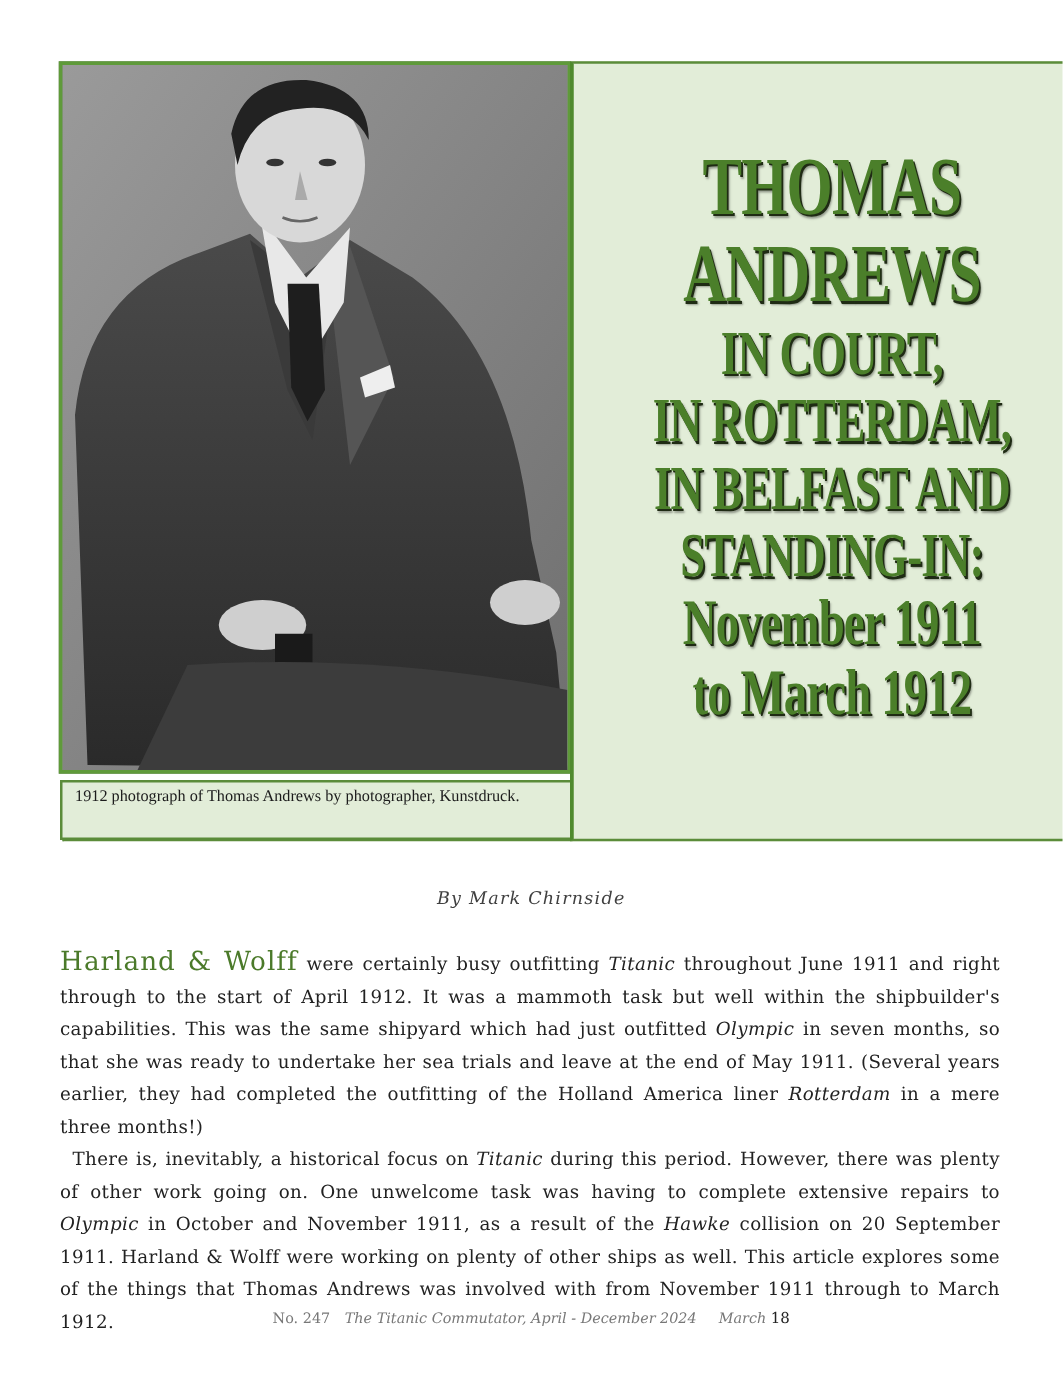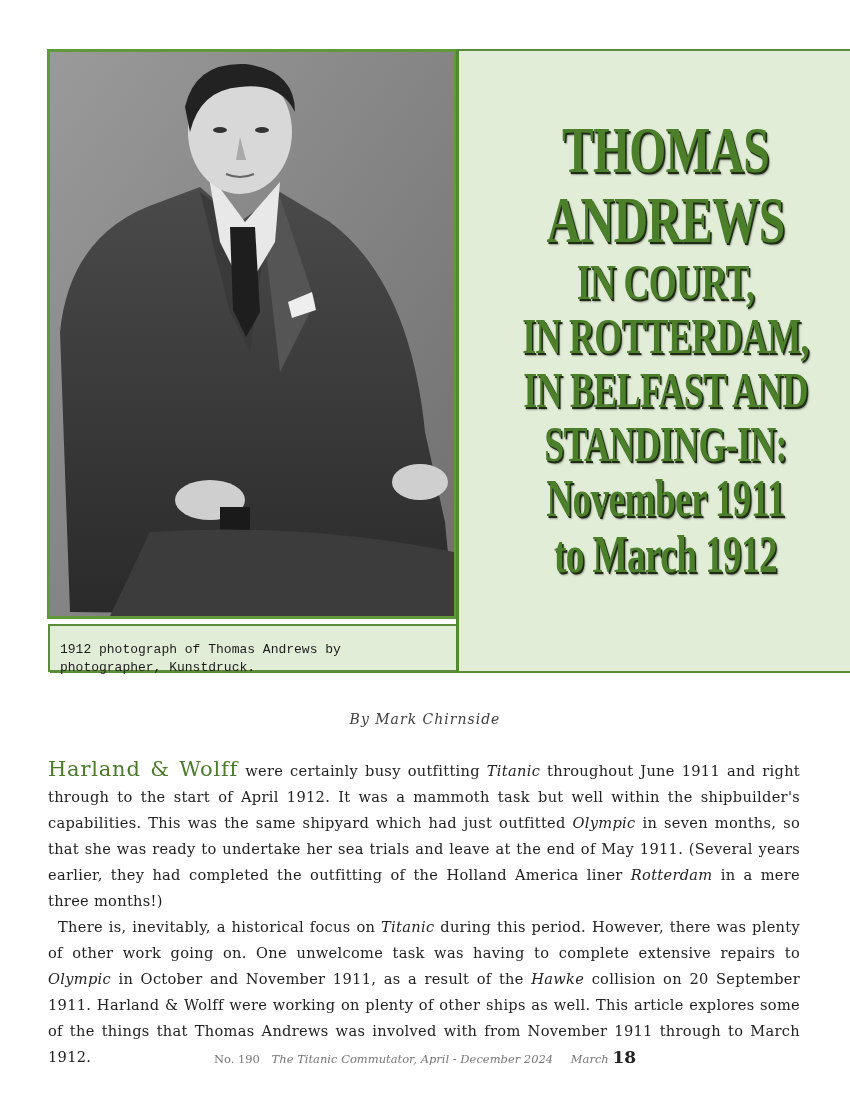--- a/index.html
+++ b/index.html
@@ -7,21 +7,21 @@
 
     .photo-frame {
       position: absolute; left: 47px; top: 49px; width: 410px; height: 570px;
       border: 3px solid #5f9a3a; box-sizing: border-box; background: #8e8e8e; overflow: hidden;
     }
     .photo-frame svg { display: block; width: 100%; height: 100%; }
 
     .caption-box {
       position: absolute; left: 48px; top: 624px; width: 410px; height: 48px;
       box-sizing: border-box; border: 2px solid #5b8c3a; background: #e2edd8;
-      padding: 15px 10px; font-family: Liberation Mono, monospace; font-size: 13px; line-height: 18px; color: #1c1c1c;
+      padding: 2px 10px; font-family: Liberation Serif, serif; font-size: 13px; line-height: 18px; color: #1c1c1c;
     }
     .caption-under {
       position: absolute; left: 50px; top: 664px; width: 408px; height: 9px;
       border-left: 1px solid #5b8c3a; border-bottom: 2px solid #5b8c3a; box-sizing: border-box; background: #fff;
     }
 
     .title-panel {
       position: absolute; left: 456px; top: 49px; width: 418px; height: 624px;
       box-sizing: border-box; border: 2px solid #5b8c3a; border-left: 3px solid #4f8a2e;
       background: #e2edd8; text-align: center; padding-top: 64px;
@@ -50,21 +50,21 @@
     .body-text p.indent { text-indent: 10px; }
     .lead { color: #4b7a2a; font-size: 21px; font-family: "DejaVu Serif", serif; letter-spacing: 0.8px; }
     .em { font-style: italic; }
 
     .footer {
       position: absolute; left: 0; top: 1047px; width: 850px; text-align: center;
       font-family: "DejaVu Serif", serif; font-size: 11.5px; color: #777;
     }
     .footer .mag { font-style: italic; margin-left: 8px; }
     .footer .pg { font-style: italic; margin-left: 14px; }
-    .footer .pgnum { font-style: normal; font-weight: bold; color: #222; font-size: 17px; margin-top: 16px; }
+    .footer .pgnum { font-style: normal; font-weight: normal; color: #222; font-size: 12px; margin-top: 16px; }
   </style>
 </head>
 <body>
 
 <div class="photo-frame" title="1912 black-and-white portrait photograph of Thomas Andrews, seated, wearing a suit and tie">
   <svg viewBox="0 0 404 564" preserveAspectRatio="none">
     <defs>
       <linearGradient id="bg" x1="0" y1="0" x2="1" y2="1">
         <stop offset="0" stop-color="#9a9a9a"></stop>
         <stop offset="1" stop-color="#6f6f6f"></stop>
@@ -120,17 +120,17 @@
 </div>
 
 <div class="byline">By Mark Chirnside</div>
 
 <div class="body-text">
   <p><span class="lead">Harland &amp; Wolff</span><span> were certainly busy outfitting </span><span class="em">Titanic</span><span> throughout June 1911 and right through to the start of April 1912. It was a mammoth task but well within the shipbuilder's capabilities. This was the same shipyard which had just outfitted </span><span class="em">Olympic</span><span> in seven months, so that she was ready to undertake her sea trials and leave at the end of May 1911. (Several years earlier, they had completed the outfitting of the Holland America liner </span><span class="em">Rotterdam</span><span> in a mere three months!)</span></p>
   <p class="indent"><span>There is, inevitably, a historical focus on </span><span class="em">Titanic</span><span> during this period. However, there was plenty of other work going on. One unwelcome task was having to complete extensive repairs to </span><span class="em">Olympic</span><span> in October and November 1911, as a result of the </span><span class="em">Hawke</span><span> collision on 20 September 1911. Harland &amp; Wolff were working on plenty of other ships as well. This article explores some of the things that Thomas Andrews was involved with from November 1911 through to March 1912.</span></p>
 </div>
 
 <div class="footer">
-  <span>No. 190</span>
+  <span>No. 247</span>
   <span class="mag">The Titanic Commutator, April - December 2024</span>
   <span class="pg">March</span>
   <span class="pgnum">18</span>
 </div>
 
 </body></html>

